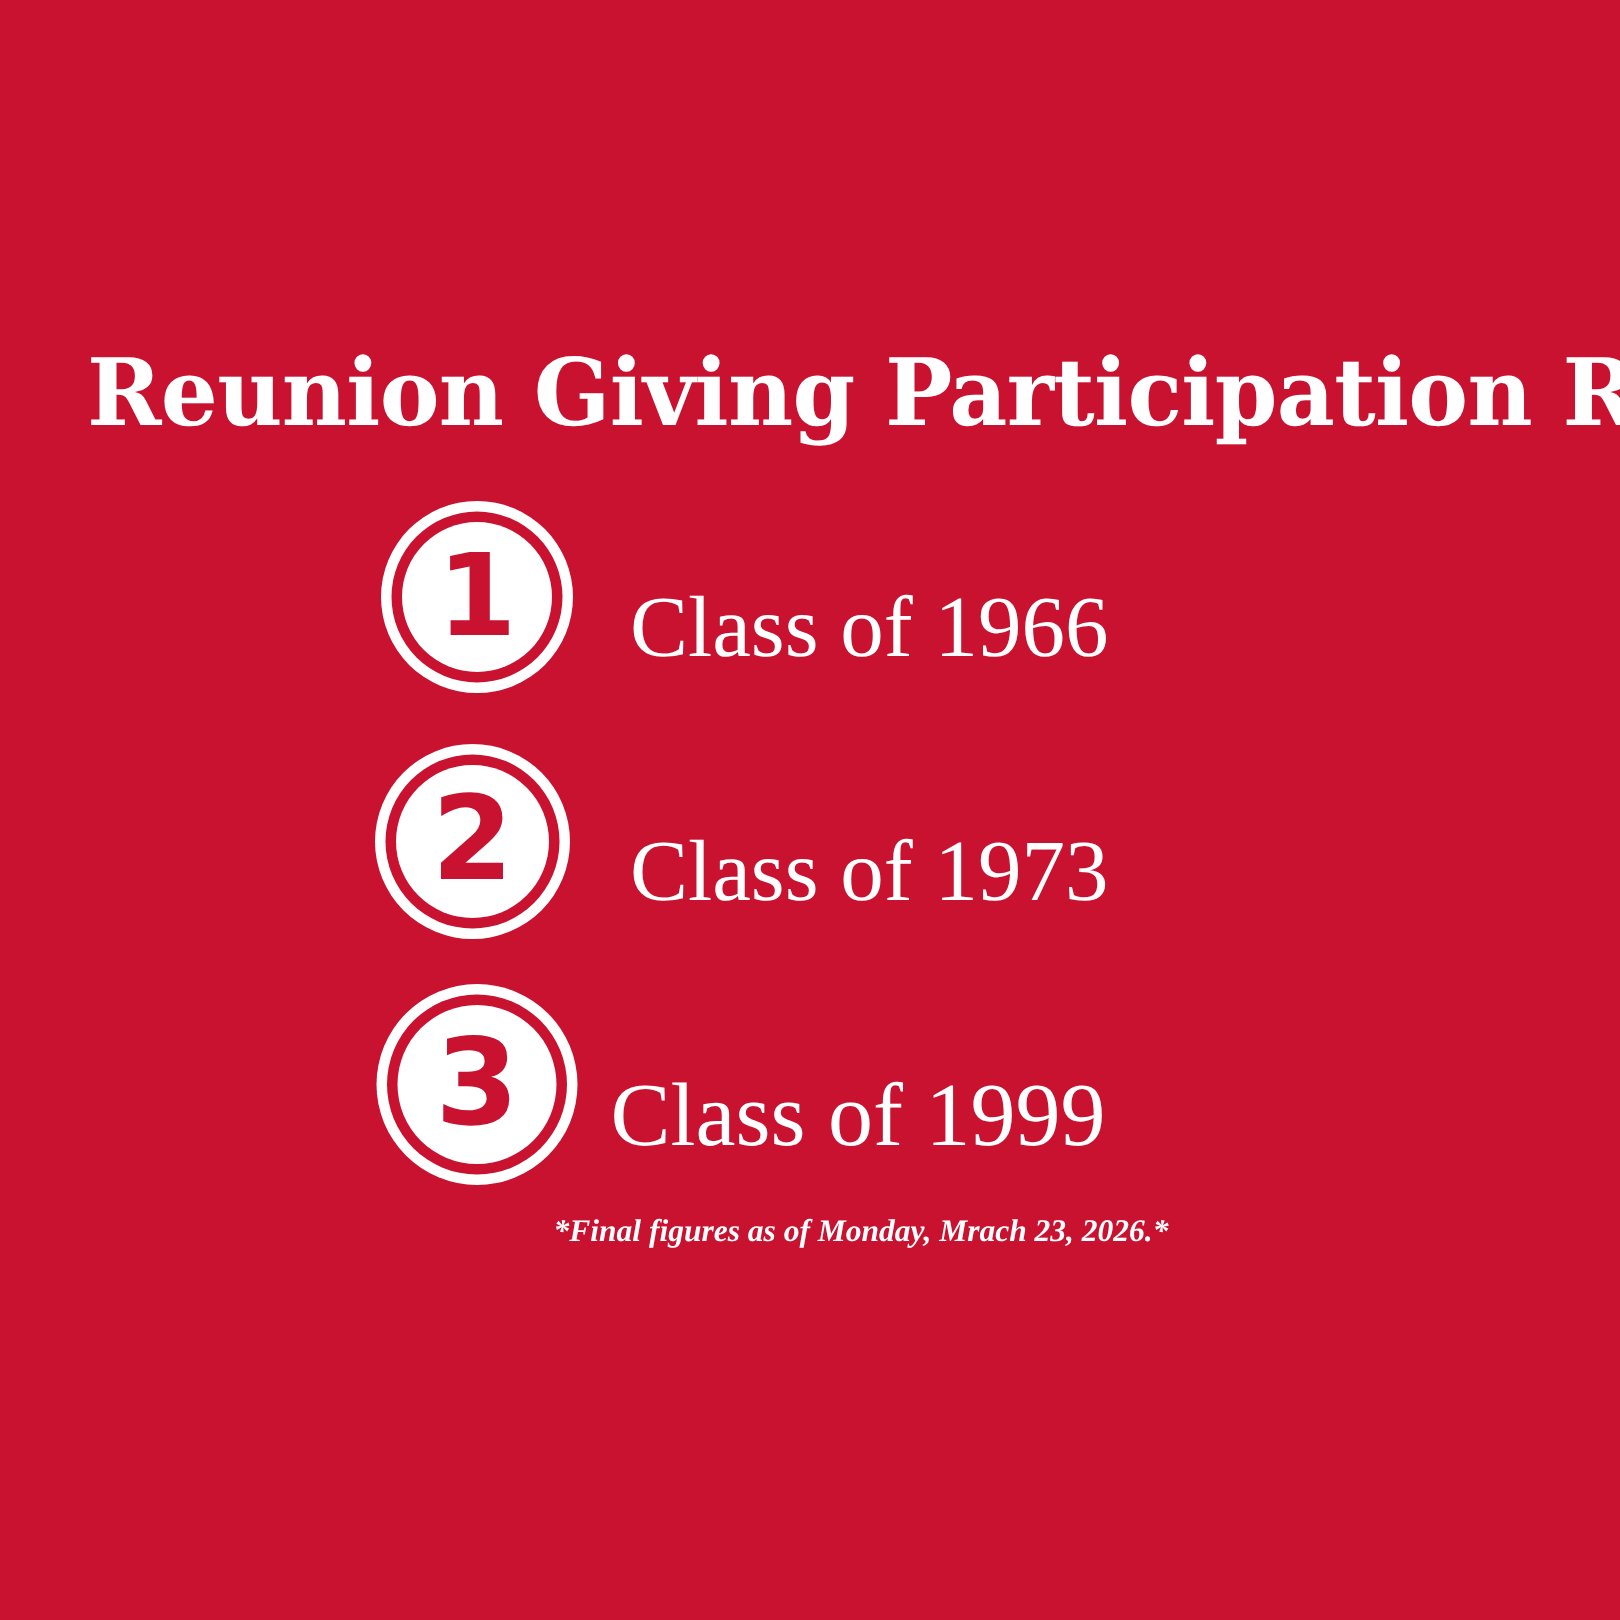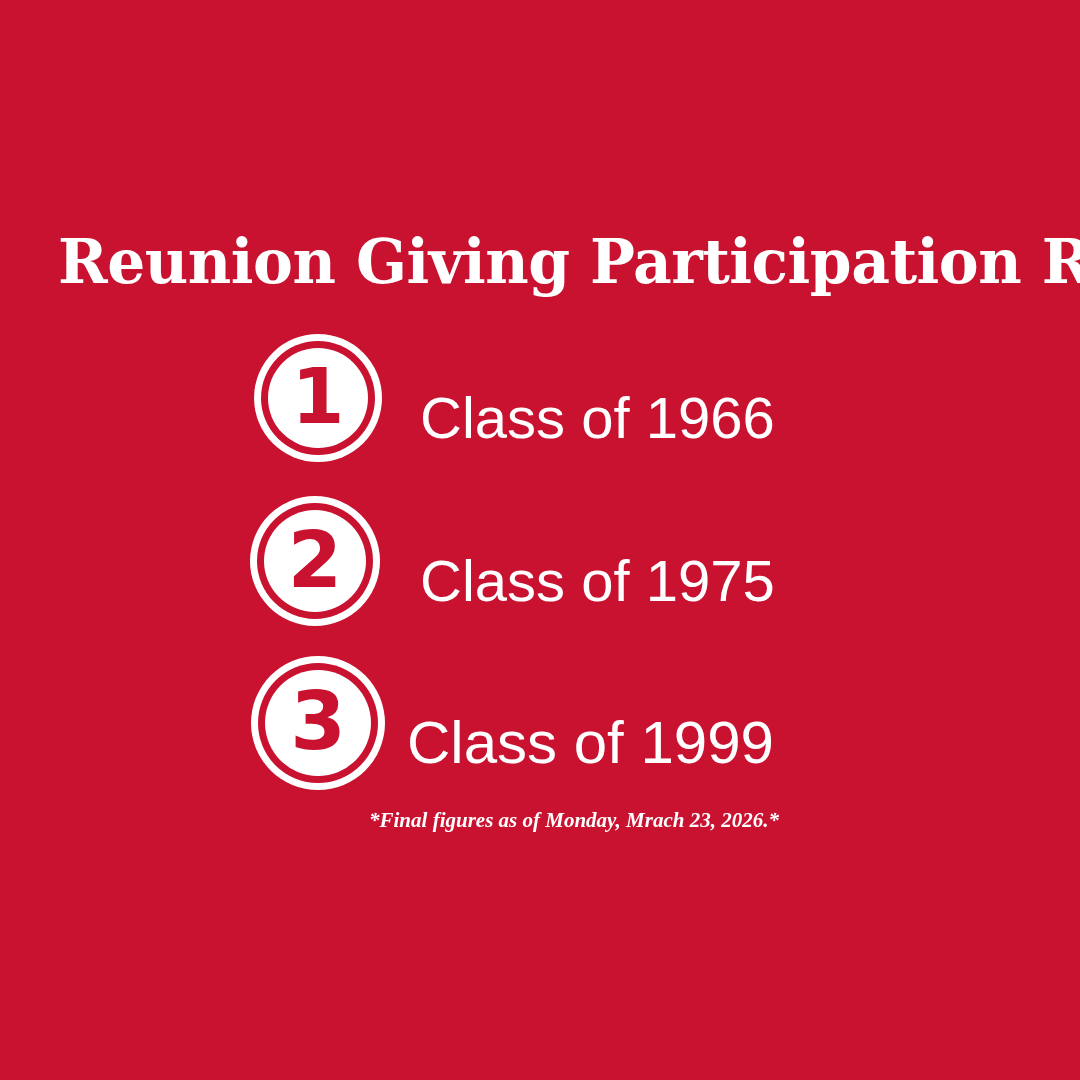--- a/index.html
+++ b/index.html
@@ -110,21 +110,21 @@
     line-height: 1;
     display: block;
   }
 
   .badge-1 .badge-num { font-size: 76px; margin-top: -2px; }
   .badge-2 .badge-num { font-size: 78px; margin-top: -2px; }
   .badge-3 .badge-num { font-size: 80px; margin-top: -2px; }
 
   
   .row-label {
-    font-family: Liberation Sans, sans-serif;
+    font-family: Liberation Serif, serif;
     font-weight: 400;
     color: #FFFFFF;
     line-height: 1;
     white-space: nowrap;
     margin-top: 40px;
   }
 
   .row-1 .row-label { font-size: 58px; margin-left: 38px; }
   .row-2 .row-label { font-size: 58px; margin-left: 40px; }
   .row-3 .row-label { font-size: 60px; margin-left: 22px; }
@@ -163,21 +163,21 @@
       </div>
       <div class="row-label">Class of 1966</div>
     </div>
 
     <div class="row row-2">
       <div class="badge badge-2">
         <div class="badge-disc">
           <span class="badge-num">2</span>
         </div>
       </div>
-      <div class="row-label">Class of 1975</div>
+      <div class="row-label">Class of 1973</div>
     </div>
 
     <div class="row row-3">
       <div class="badge badge-3">
         <div class="badge-disc">
           <span class="badge-num">3</span>
         </div>
       </div>
       <div class="row-label">Class of 1999</div>
     </div>

